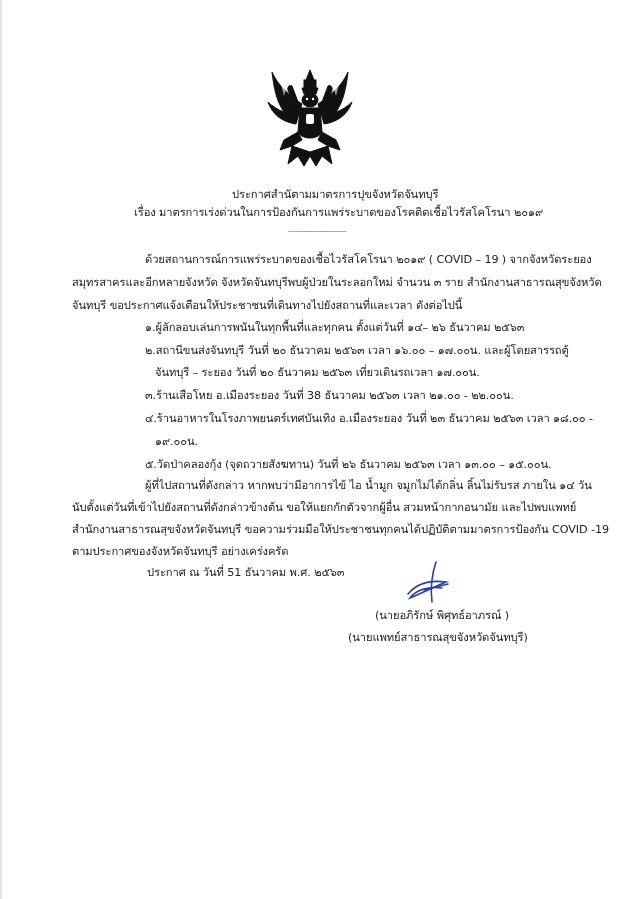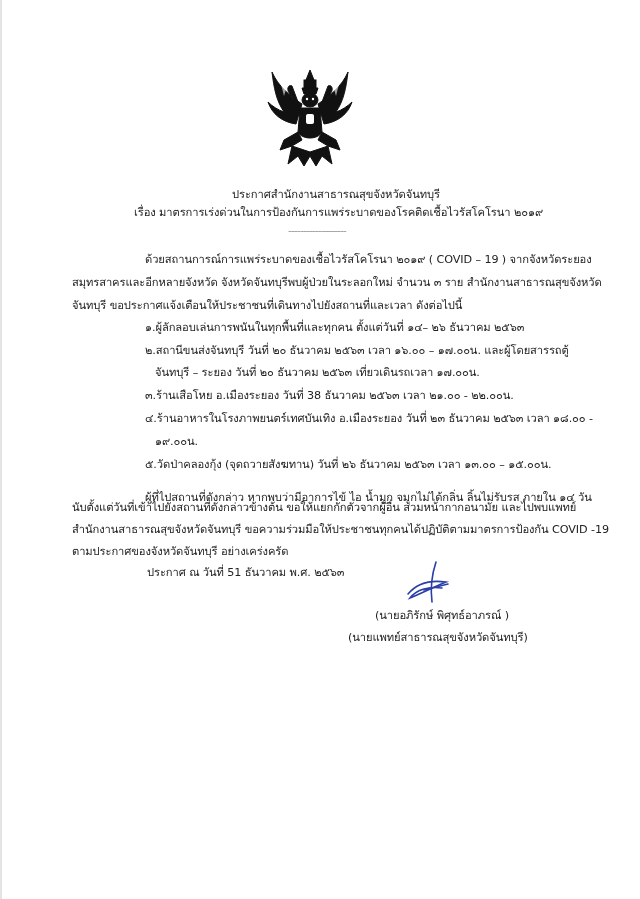--- a/index.html
+++ b/index.html
@@ -42,37 +42,37 @@
   </g>
   <g fill="#fff">
     <circle cx="45" cy="33" r="1.2"></circle>
       <circle cx="51" cy="33" r="1.2"></circle>
     <rect x="44" y="48" width="8" height="10" rx="2"></rect>
     <path d="M18 14 L22 30 L26 16 Z" opacity="0.6"></path>
     <path d="M78 14 L74 30 L70 16 Z" opacity="0.6"></path>
   </g>
 </svg>
 
-<div class="t" style="left:232px; top:188px;">ประกาศสำนักงานสาธารณสุขจังหวัดจันทบุรี</div>
+<div class="t" style="left:232px; top:188px;">ประกาศสำนัตามมาตรการปุขจังหวัดจันทบุรี</div>
 <div class="t" style="left:134px; top:206px;">เรื่อง  มาตรการเร่งด่วนในการป้องกันการแพร่ระบาดของโรคติดเชื้อไวรัสโคโรนา ๒๐๑๙</div>
 <div class="t" style="left:288px; top:224px; color:#999; letter-spacing:-1px;">-------------------</div>
 
 <div class="t" style="left:145px; top:253px;">ด้วยสถานการณ์การแพร่ระบาดของเชื้อไวรัสโคโรนา ๒๐๑๙ ( COVID – 19 ) จากจังหวัดระยอง</div>
 <div class="t" style="left:72px; top:276px;">สมุทรสาครและอีกหลายจังหวัด  จังหวัดจันทบุรีพบผู้ป่วยในระลอกใหม่ จำนวน ๓ ราย สำนักงานสาธารณสุขจังหวัด</div>
 <div class="t" style="left:72px; top:299px;">จันทบุรี ขอประกาศแจ้งเตือนให้ประชาชนที่เดินทางไปยังสถานที่และเวลา ดังต่อไปนี้</div>
 
 <div class="t" style="left:145px; top:321px;">๑.ผู้ลักลอบเล่นการพนันในทุกพื้นที่และทุกคน ตั้งแต่วันที่ ๑๔– ๒๖ ธันวาคม ๒๕๖๓</div>
 <div class="t" style="left:145px; top:344px;">๒.สถานีขนส่งจันทบุรี วันที่ ๒๐ ธันวาคม ๒๕๖๓  เวลา ๑๖.๐๐ – ๑๗.๐๐น.  และผู้โดยสารรถตู้</div>
 <div class="t" style="left:155px; top:366px;">จันทบุรี – ระยอง วันที่ ๒๐ ธันวาคม ๒๕๖๓ เที่ยวเดินรถเวลา ๑๗.๐๐น.</div>
 <div class="t" style="left:145px; top:389px;">๓.ร้านเสือโหย อ.เมืองระยอง วันที่ 38 ธันวาคม ๒๕๖๓ เวลา ๒๑.๐๐ - ๒๒.๐๐น.</div>
 <div class="t" style="left:145px; top:412px;">๔.ร้านอาหารในโรงภาพยนตร์เทศบันเทิง อ.เมืองระยอง วันที่ ๒๓ ธันวาคม ๒๕๖๓ เวลา ๑๘.๐๐ -</div>
 <div class="t" style="left:155px; top:435px;">๑๙.๐๐น.</div>
 <div class="t" style="left:145px; top:458px;">๕.วัดป่าคลองกุ้ง (จุดถวายสังฆทาน) วันที่ ๒๖ ธันวาคม ๒๕๖๓ เวลา ๑๓.๐๐ – ๑๕.๐๐น.</div>
 
-<div class="t" style="left:145px; top:479px;margin-top:12px;">ผู้ที่ไปสถานที่ดังกล่าว หากพบว่ามีอาการไข้ ไอ น้ำมูก จมูกไม่ได้กลิ่น ลิ้นไม่รับรส ภายใน ๑๔ วัน</div>
+<div class="t" style="left:145px; top:479px;">ผู้ที่ไปสถานที่ดังกล่าว หากพบว่ามีอาการไข้ ไอ น้ำมูก จมูกไม่ได้กลิ่น ลิ้นไม่รับรส ภายใน ๑๔ วัน</div>
 <div class="t" style="left:72px; top:501px;">นับตั้งแต่วันที่เข้าไปยังสถานที่ดังกล่าวข้างต้น ขอให้แยกกักตัวจากผู้อื่น สวมหน้ากากอนามัย และไปพบแพทย์</div>
 <div class="t" style="left:72px; top:523px;">สำนักงานสาธารณสุขจังหวัดจันทบุรี ขอความร่วมมือให้ประชาชนทุกคนได้ปฏิบัติตามมาตรการป้องกัน COVID -19</div>
 <div class="t" style="left:72px; top:545px;">ตามประกาศของจังหวัดจันทบุรี อย่างเคร่งครัด</div>
 
 <div class="t" style="left:147px; top:566px;">ประกาศ  ณ  วันที่  51 ธันวาคม   พ.ศ. ๒๕๖๓</div>
 
 <svg class="sig" viewBox="0 0 56 44">
   <g fill="none" stroke="#2a3fa8" stroke-width="1.6" stroke-linecap="round">
     <path d="M34 2 C30 14 28 26 30 42"></path>
     <path d="M6 34 C16 22 30 20 44 22 C34 26 18 34 8 38 C14 30 26 26 40 28"></path>

